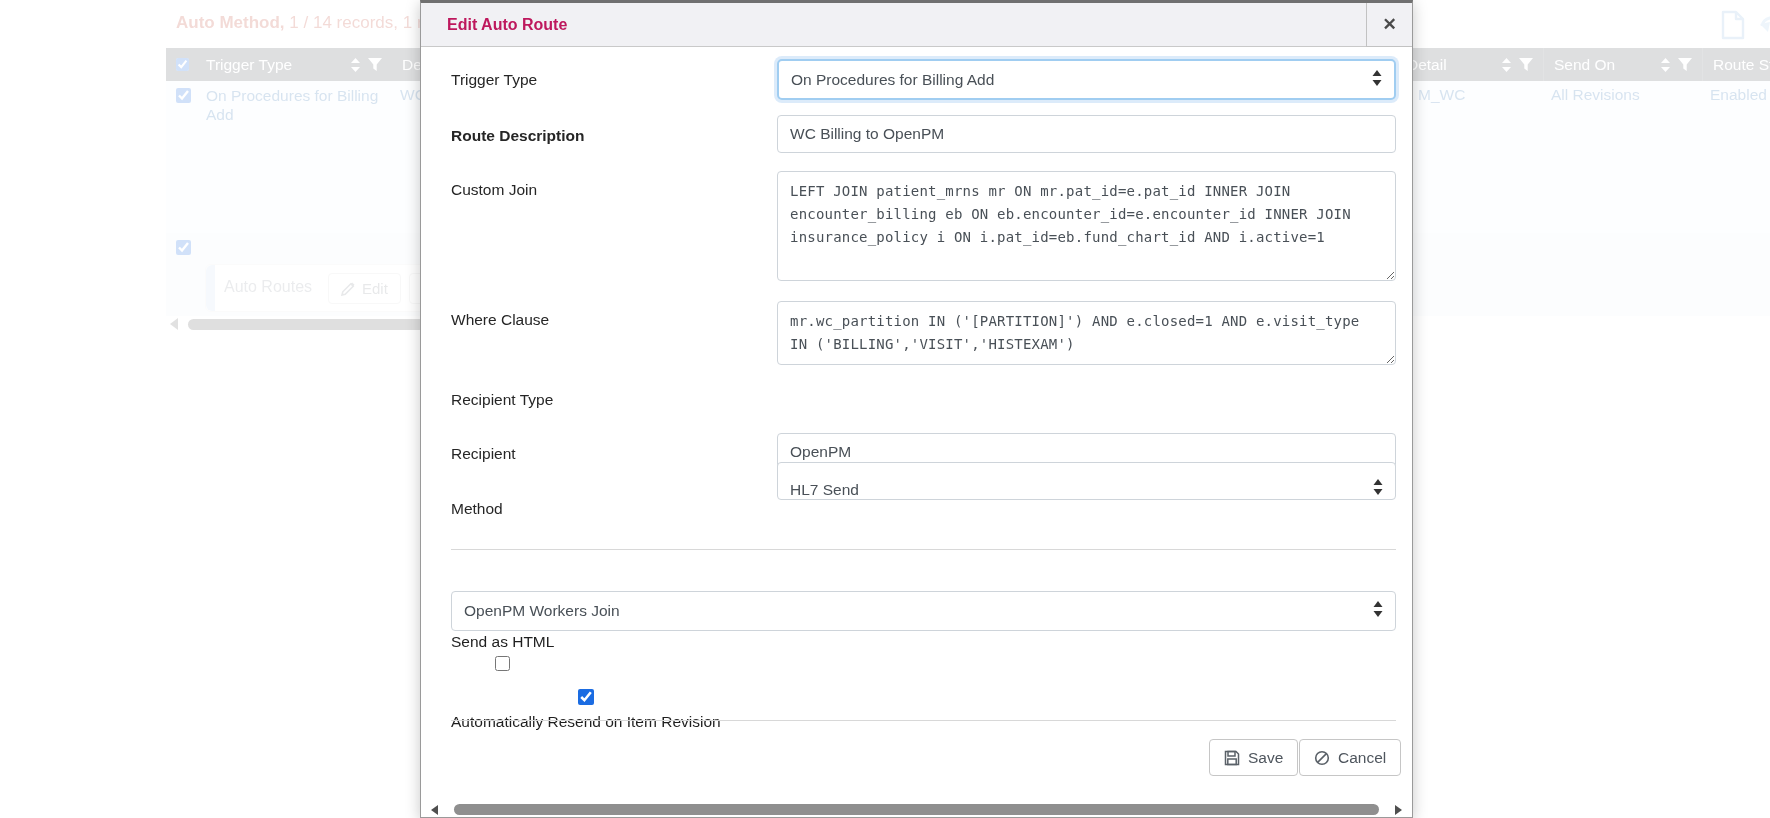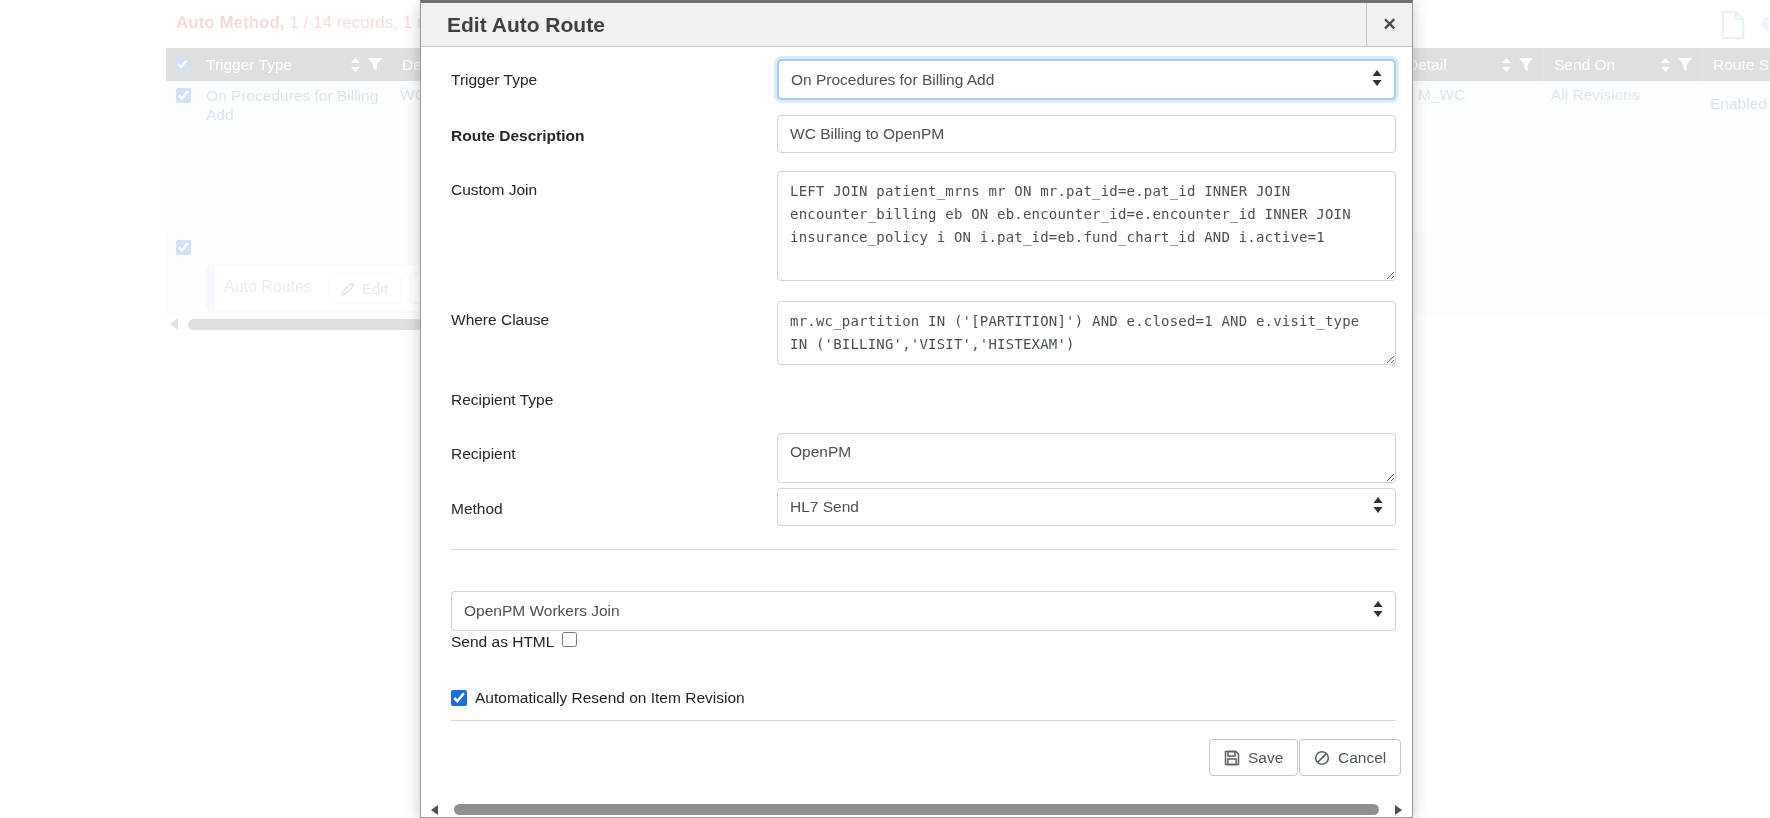--- a/index.html
+++ b/index.html
@@ -30,38 +30,38 @@
   .bg-hthumb { position:absolute; left:22px; top:1px; width:1100px; height:11px; background:#5f5f5f; border-radius:6px; }
   .arrow-left { width:0; height:0; border-top:6px solid transparent; border-bottom:6px solid transparent; border-right:8px solid #6a6a6a; }
 
   .backdrop { position:absolute; inset:0; background:rgba(255,255,255,0.8); }
 
   
   .modal { position:absolute; left:420px; top:0; width:993px; height:818px; background:#fff;
            border:1px solid #9a9a9a; border-top:3px solid #707070; box-shadow:0 3px 14px rgba(0,0,0,0.22); }
   .modal-header { position:absolute; left:0; right:0; top:0; height:44px; background:#f1f1f4;
                   border-bottom:1px solid #c9c9c9; }
-  .modal-title { position:absolute; left:26px; top:0; line-height:43px; font-size:21px; font-weight:bold; color:#404040; }
+  .modal-title { position:absolute; left:26px; top:0; line-height:43px; font-size:16px; font-weight:bold; color:#be185d; }
   .modal-close { position:absolute; right:0; top:0; width:46px; height:44px; background:#f1f1f4;
                  border-left:1px solid #c2c2c2; border-bottom:1px solid #c2c2c2; cursor:pointer;
                  display:flex; align-items:center; justify-content:center; font-size:17px; font-weight:bold; color:#4a4a4a; }
 
   .flabel { position:absolute; left:30px; font-size:15.5px; color:#262626; }
   .fsel { position:absolute; left:356px; width:619px; height:38px; border:1px solid #ced4da; border-radius:4px;
           background:#fff; display:flex; align-items:center; padding:0 12px; font-size:15.5px; color:#495057; cursor:pointer; }
   .fsel .caret { margin-left:auto; }
   .fsel.focused { height:41px; border:2px solid #a0cdf1; border-radius:5px; box-shadow:0 0 0 3px rgba(140,190,240,0.3); }
   .finput { position:absolute; left:356px; width:619px; height:38px; border:1px solid #ced4da; border-radius:4px;
             padding:0 12px; font-family:"Liberation Sans",sans-serif; font-size:15.5px; color:#495057; outline:none; }
   .ftext { position:absolute; left:356px; width:619px; border:1px solid #ced4da; border-radius:4px;
            padding:8px 12px; font-family:"DejaVu Sans Mono",monospace; font-size:14px; letter-spacing:0.2px;
            line-height:1.64; color:#495057; outline:none; }
   .ftext.sans { font-family:"Liberation Sans",sans-serif; font-size:15.5px; letter-spacing:0; line-height:1.3; }
   .mhr { position:absolute; left:30px; width:945px; border-top:1px solid #d8d8d8; }
-  .chkrow { position:absolute; display:flex; align-items:center; gap:8px; font-size:15.5px; color:#1f1f1f; }
+  .chkrow { position:absolute; display:flex; align-items:center; gap:8px; font-size:15.5px; color:#1f1f1f;flex-direction:column; }
   .chkrow input { accent-color:#1b6ce2; width:16px; height:16px; }
   .mbtn { position:absolute; top:736px; height:37px; display:flex; align-items:center; gap:8px; padding:0 14px;
           background:#fff; border:1px solid #c6c6c6; border-radius:4px; font-size:15.5px; color:#4f565e;
           font-family:"Liberation Sans",sans-serif; cursor:pointer; }
   .mscroll { position:absolute; left:0; right:0; top:799px; height:15px; }
   .mthumb { position:absolute; left:33px; top:2px; width:925px; height:11px; background:#8f8f8f; border-radius:6px; }
   .sarrow-l { position:absolute; left:10px; top:3px; width:0; height:0;
               border-top:5px solid transparent; border-bottom:5px solid transparent; border-right:7px solid #4f4f4f; }
   .sarrow-r { position:absolute; right:10px; top:3px; width:0; height:0;
               border-top:5px solid transparent; border-bottom:5px solid transparent; border-left:7px solid #4f4f4f; }
@@ -135,21 +135,21 @@
   <div class="bg-th" style="left:1702px;width:120px;border-left:1px solid #6e747b;">
     <span style="white-space:nowrap;">Route Status</span>
   </div>
 
   <div class="bg-row1">
     <input type="checkbox" checked="" class="bg-cbx" style="position: absolute; left: 10px; top: 7px;">
     <div class="bg-cell" style="left:40px;top:5px;width:178px;line-height:19px;">On Procedures for Billing Add</div>
     <div class="bg-cell" style="left:234px;top:5px;white-space:nowrap;">WC Billing to OpenPM</div>
     <div class="bg-cell" style="left:1252px;top:5px;">M_WC</div>
     <div class="bg-cell" style="left:1385px;top:5px;">All Revisions</div>
-    <div class="bg-cell" style="left:1544px;top:5px;margin-top:9px;">Enabled</div>
+    <div class="bg-cell" style="left:1544px;top:5px;">Enabled</div>
   </div>
 
   <div class="bg-row2">
     <input type="checkbox" checked="" class="bg-cbx" style="position: absolute; left: 10px; top: 7px;">
     <div class="bg-panel">
       <div class="bg-panel-accent"></div>
       <div class="bg-panel-tab">Auto Routes</div>
       <div class="bg-btn" style="left:122px;">
         <svg width="14" height="14" viewBox="0 0 14 14">
             <path d="M1 13 L1.8 9.8 L9.8 1.8 L12.2 4.2 L4.2 12.2 Z M10.6 1 L13 3.4" fill="none" stroke="#8a9097" stroke-width="1.6"></path>
@@ -197,24 +197,24 @@
 
   <div class="flabel" style="top:178px;">Custom Join</div>
   <textarea class="ftext" style="top: 168px; height: 110px;" spellcheck="false">LEFT JOIN patient_mrns mr ON mr.pat_id=e.pat_id INNER JOIN encounter_billing eb ON eb.encounter_id=e.encounter_id INNER JOIN insurance_policy i ON i.pat_id=eb.fund_chart_id AND i.active=1</textarea>
 
   <div class="flabel" style="top:308px;">Where Clause</div>
   <textarea class="ftext" style="top: 298px; height: 64px;" spellcheck="false">mr.wc_partition IN ('[PARTITION]') AND e.closed=1 AND e.visit_type IN ('BILLING','VISIT','HISTEXAM')</textarea>
 
   <div class="flabel" style="top:388px;">Recipient Type</div>
 
   <div class="flabel" style="top:442px;">Recipient</div>
-  <textarea class="ftext sans" style="top: 430px; height: 50px;" spellcheck="false">OpenPM</textarea>
+  <textarea class="ftext sans" style="top: 430px; height: 42px;" spellcheck="false">OpenPM</textarea>
 
   <div class="flabel" style="top:497px;">Method</div>
-  <div class="fsel" style="top:485px;">
+  <div class="fsel" style="top:459px;align-items:flex-end;">
     <span>HL7 Send</span>
     <span class="caret">
       <svg width="10" height="16" viewBox="0 0 10 16">
           <path d="M5 0 L9.5 6 H0.5 z" fill="#333"></path>
           <path d="M5 16 L0.5 10 H9.5 z" fill="#333"></path>
         </svg>
     </span>
   </div>
 
   <div class="mhr" style="top:546px;"></div>

